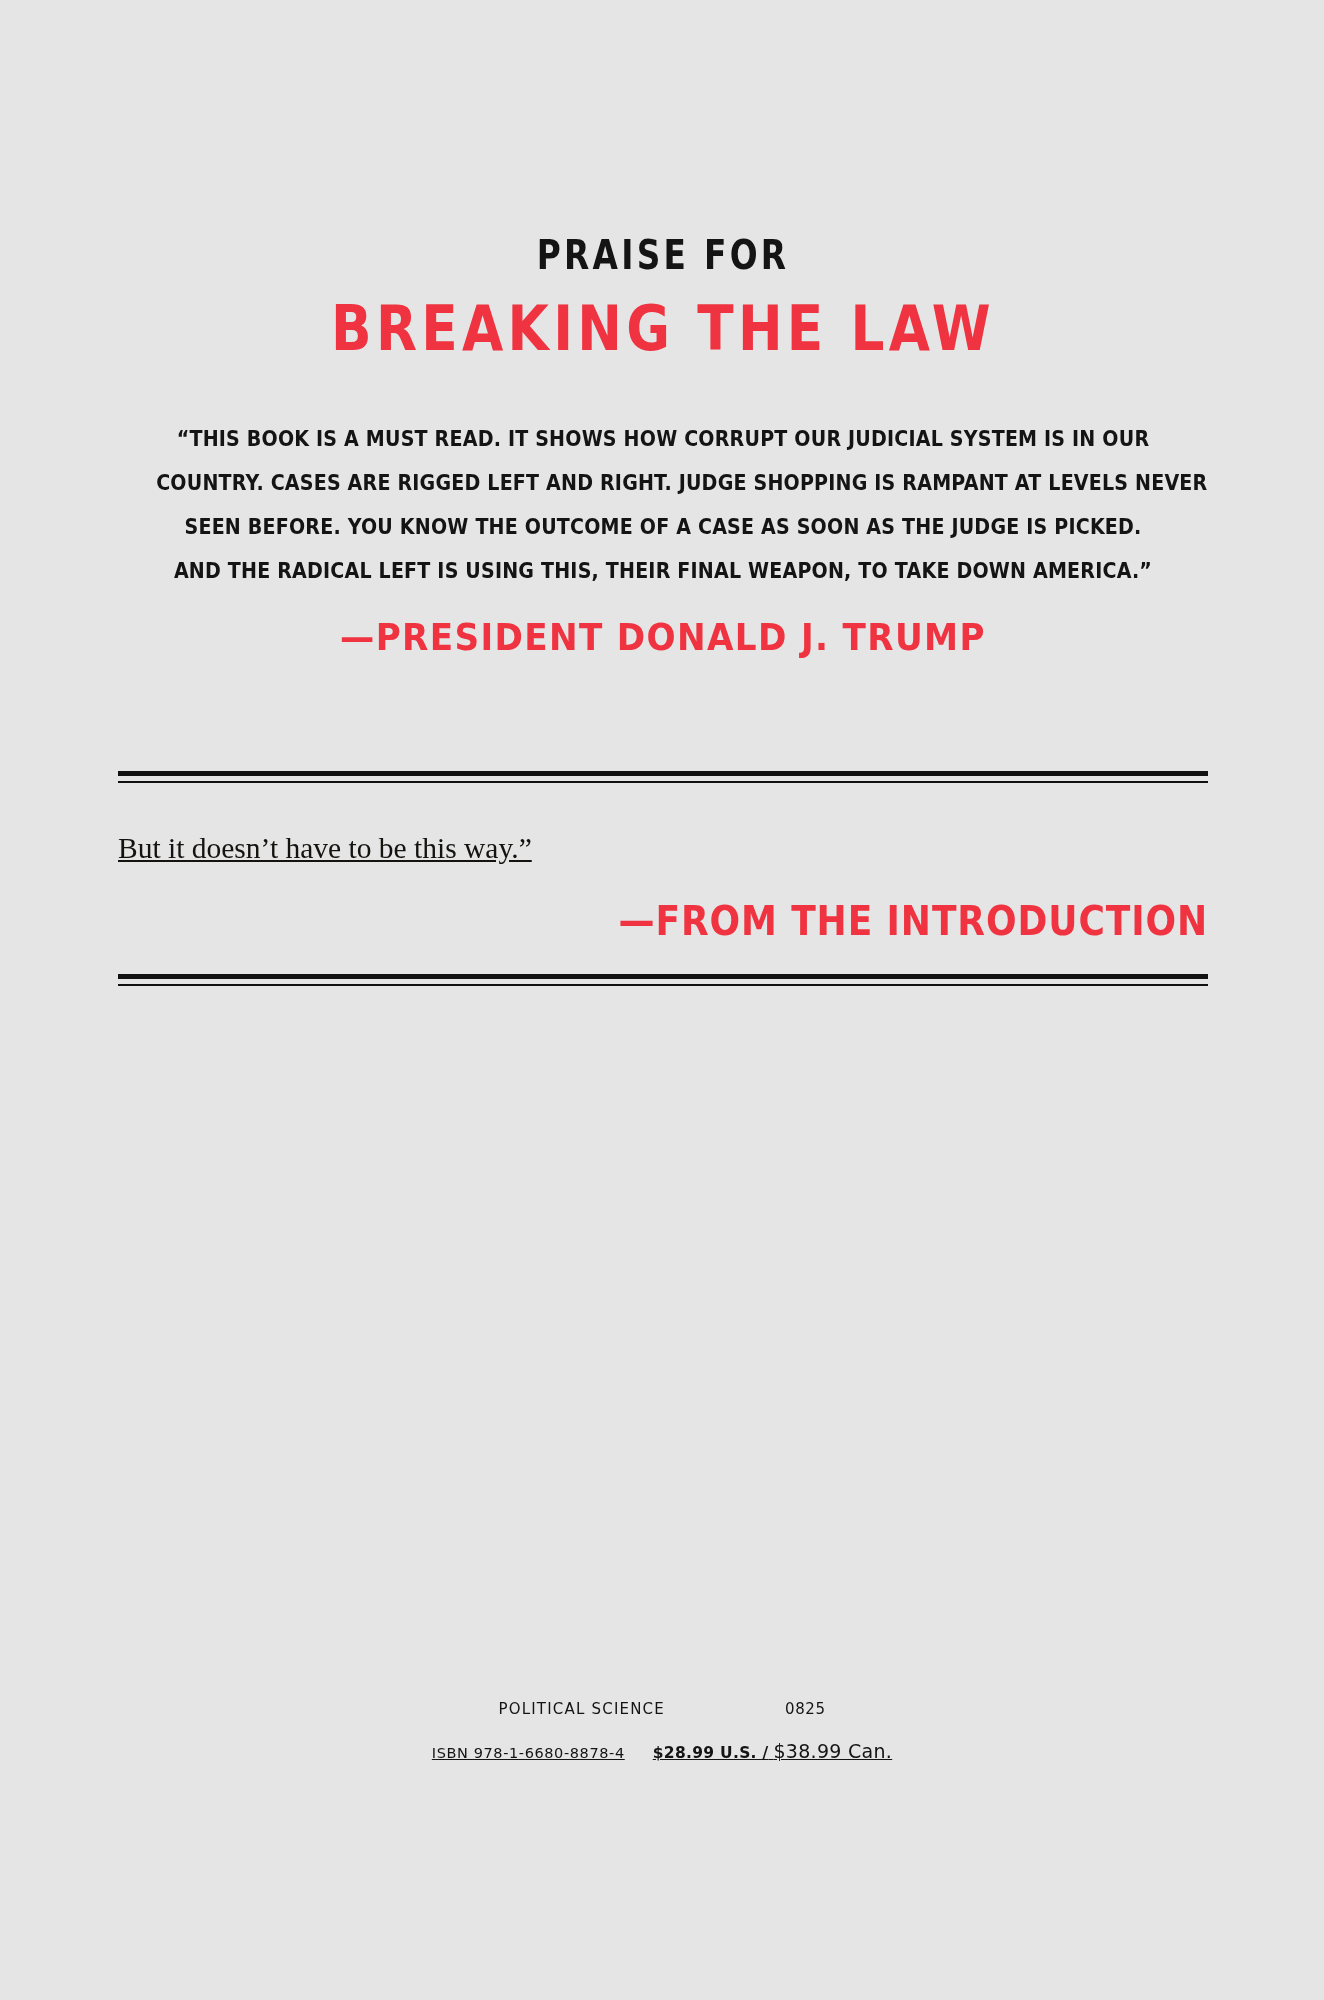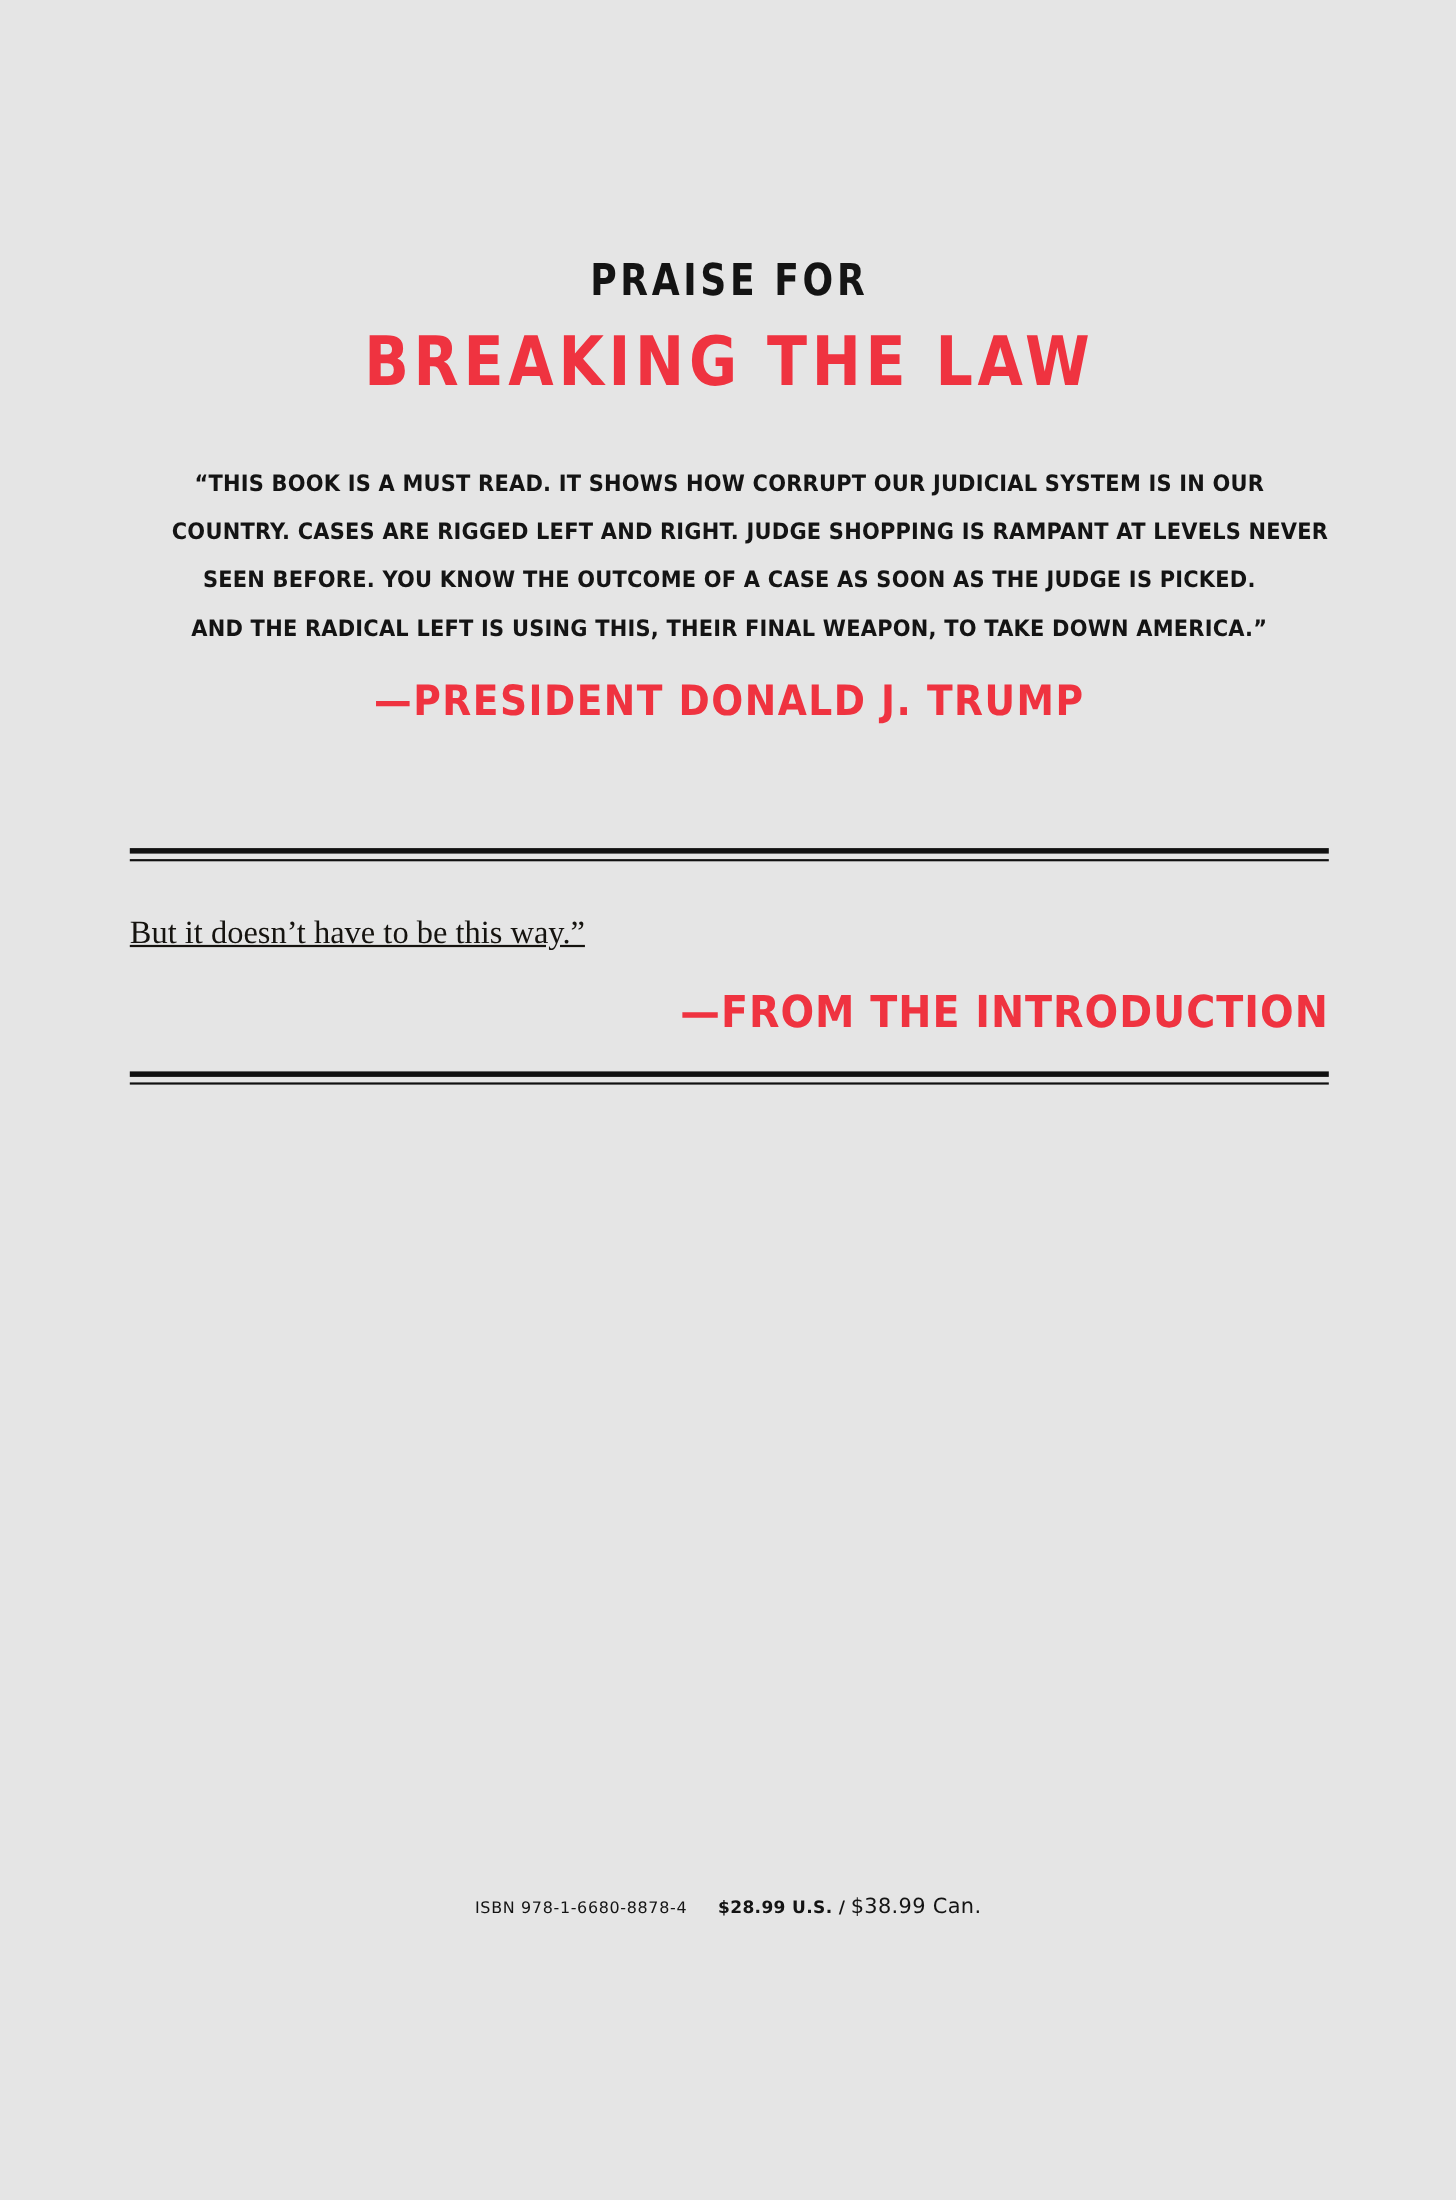--- a/index.html
+++ b/index.html
@@ -141,20 +141,21 @@
     align-items: baseline;
   }
   .footer-row2 {
     margin-top: 22px;
     font-size: 14.5px;
     display: flex;
     justify-content: center;
     gap: 28px;
     align-items: baseline;
     letter-spacing: 0.3px;
+    text-decoration: underline;
   }
   .price-us { font-weight: bold; font-size: 15.5px; }
   .price-can { font-size: 19px; text-align: right; }
   .isbn { letter-spacing: 0.6px; }
   .catnum { letter-spacing: 0.6px; }
 </style>
 </head>
 <body>
 
 <div class="page">
@@ -185,20 +186,24 @@
     <div class="attribution-bottom">—FROM THE INTRODUCTION</div>
 
     <div class="rule-group rule-bottom">
       <div class="rule-thick"></div>
       <div class="rule-thin"></div>
     </div>
 
   </div>
 
   <div class="footer">
+    <div class="footer-row1">
+      <span>POLITICAL SCIENCE</span>
+      <span class="catnum">0825</span>
+    </div>
     <div class="footer-row2">
       <span class="isbn">ISBN 978-1-6680-8878-4</span>
       <span>
         <span class="price-us">$28.99 U.S. /</span>
         <span class="price-can">$38.99 Can.</span>
       </span>
     </div>
   </div>
 
 </div>

